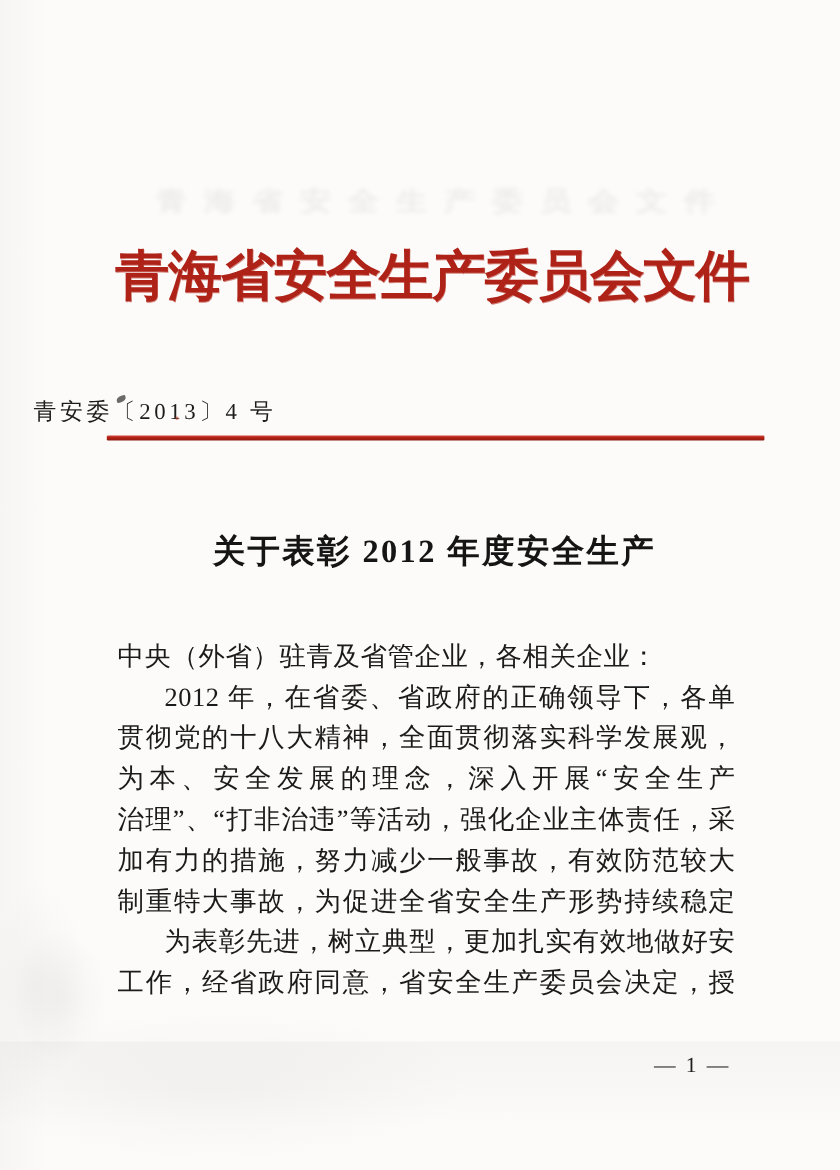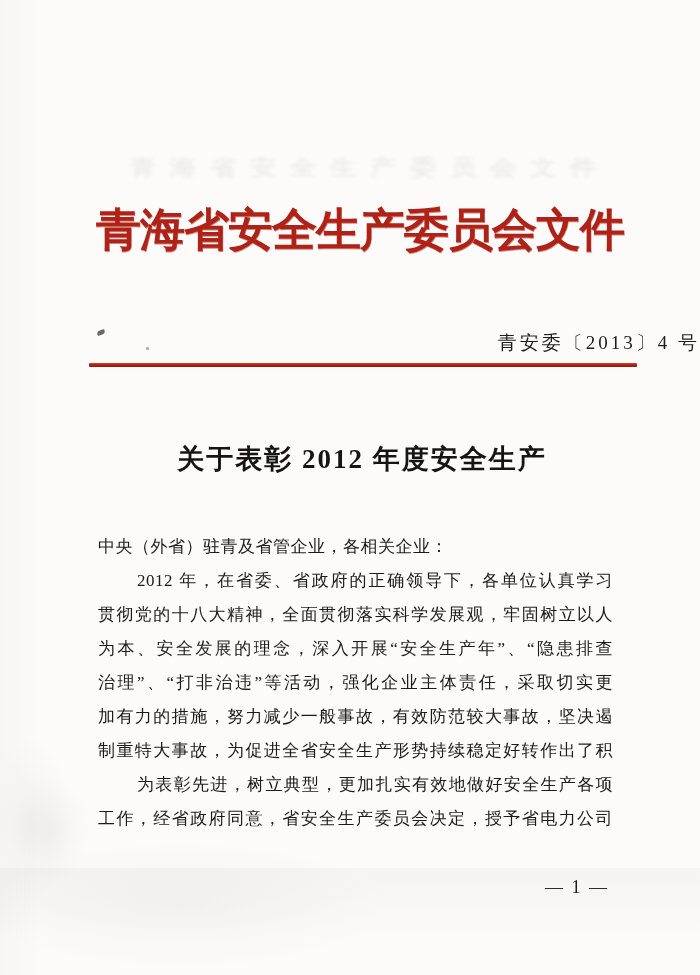--- a/index.html
+++ b/index.html
@@ -44,24 +44,25 @@
     font-weight: 900;
     letter-spacing: -1px;
     color: #ae2217;
     text-shadow: 0.5px 0.5px 0 rgba(174,34,23,0.55);
     white-space: nowrap;
   }
 
   .doc-number {
     position: absolute;
     top: 330px; left: 0; width: 700px;
-    text-align: right;
+    text-align: left;
     font-size: 19px;
     letter-spacing: 3px;
     color: #1c1c1c;
+    padding-left: 28px;
   }
 
   .red-rule {
     position: absolute;
     top: 363px; left: 89px;
     width: 548px; height: 4px;
     background: linear-gradient(180deg, #d0493c 0%, #b31f13 45%, #8f1a10 100%);
     border-radius: 1px;
   }
 
@@ -74,21 +75,21 @@
     font-size: 27px;
     line-height: 43px;
     letter-spacing: 2px;
   }
 
   .body-block {
     position: absolute;
     top: 530px; left: 98px;
     width: 515px;
     color: #1b1b1b;
-    font-size: 17px;
+    font-size: 22px;
     line-height: 34px;
     letter-spacing: 0.5px;
   }
   .line { height: 34px; white-space: nowrap; }
   .line.justify {
     white-space: normal;
     text-align: justify;
     text-align-last: justify;
     overflow: hidden;
   }

